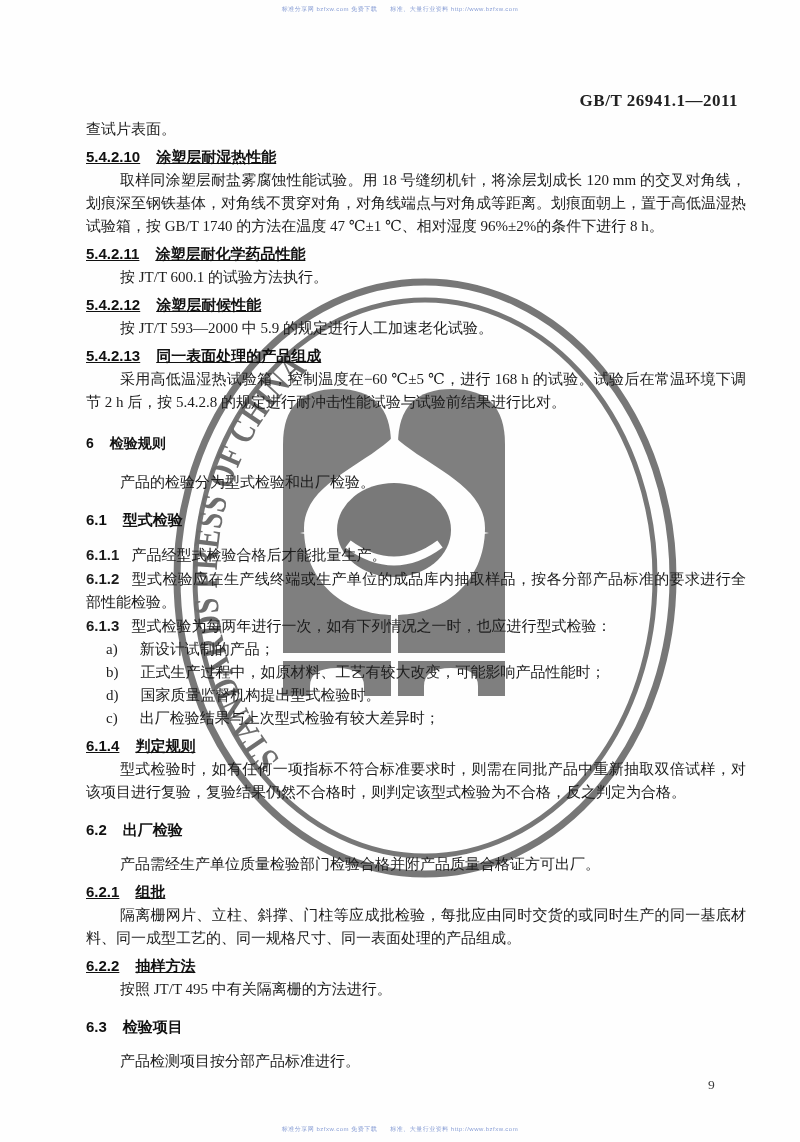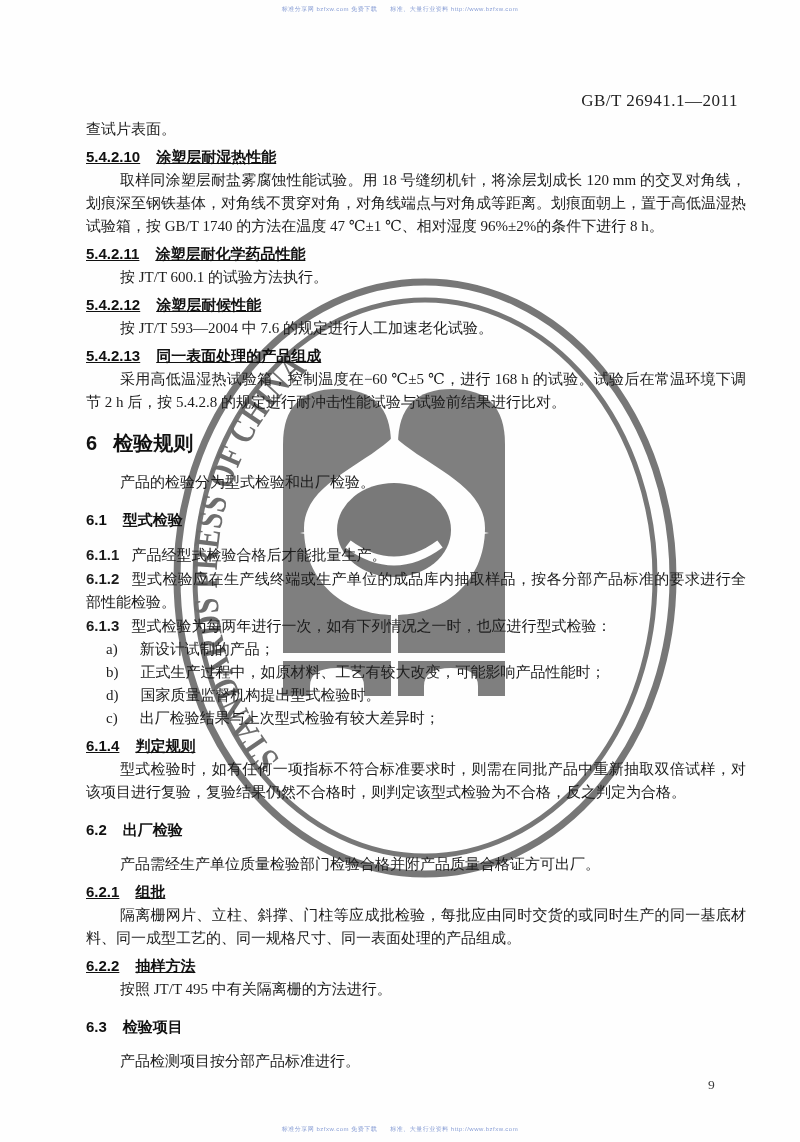--- a/index.html
+++ b/index.html
@@ -20,21 +20,21 @@
     font-size:6px;line-height:8px;
     color:#8ba0d6;
     letter-spacing:.5px;
     user-select:none;
   }
   .wm-line.top{top:5px;}
   .wm-line.bottom{top:1125px;}
 
   .header-code{
     position:absolute;top:91px;right:62px;
-    font-size:17px;font-weight:400;
+    font-size:17px;font-weight:700;
     letter-spacing:.5px;
     color:#222;
   }
 
   
   .stamp{
     position:absolute;left:158px;top:276px;
     width:540px;height:610px;
     z-index:1;
     opacity:.82;
@@ -45,21 +45,21 @@
     position:absolute;left:86px;top:118px;width:660px;
     z-index:2;
     font-size:15px;line-height:23px;
     text-align:justify;
   }
   .b{position:relative;}
   .b .num{
     font-family:"Liberation Sans","DejaVu Sans",sans-serif;
     font-weight:700;
   }
-  .b-h1{margin:18px 0 16px;font-family:"Liberation Sans","DejaVu Sans",sans-serif;font-weight:700;font-size:20px;color:#111;}
+  .b-h1{margin:18px 0 16px;font-family:"Liberation Sans","DejaVu Sans",sans-serif;font-weight:700;font-size:14px;color:#111;}
   .b-h2{margin:14px 0 12px;font-family:"Liberation Sans","DejaVu Sans",sans-serif;font-weight:700;color:#111;}
   .b-h3{margin:4px 0 1px;font-family:"Liberation Sans","DejaVu Sans",sans-serif;font-weight:700;color:#111;text-decoration:underline;}
   .b-h1 .num,.b-h2 .num,.b-h3 .num{margin-right:16px;}
   .b-clause .num{margin-right:12px;}
   .b-p{text-indent:34px;}
   .b-cont{text-indent:0;}
   .b-item{padding-left:20px;}
   .b-item .num{font-family:"Liberation Serif","DejaVu Serif",serif;font-weight:400;margin-right:22px;}
 
   .page-number{
@@ -105,21 +105,21 @@
     </g>
   </svg>
 
   <main class="doc">
       <div class="b b-cont"><span class="txt">查试片表面。</span></div>
       <div class="b b-h3"><span class="num">5.4.2.10</span><span class="txt">涂塑层耐湿热性能</span></div>
       <div class="b b-p"><span class="txt">取样同涂塑层耐盐雾腐蚀性能试验。用 18 号缝纫机针，将涂层划成长 120 mm 的交叉对角线，划痕深至钢铁基体，对角线不贯穿对角，对角线端点与对角成等距离。划痕面朝上，置于高低温湿热试验箱，按 GB/T 1740 的方法在温度 47 ℃±1 ℃、相对湿度 96%±2%的条件下进行 8 h。</span></div>
       <div class="b b-h3"><span class="num">5.4.2.11</span><span class="txt">涂塑层耐化学药品性能</span></div>
       <div class="b b-p"><span class="txt">按 JT/T 600.1 的试验方法执行。</span></div>
       <div class="b b-h3"><span class="num">5.4.2.12</span><span class="txt">涂塑层耐候性能</span></div>
-      <div class="b b-p"><span class="txt">按 JT/T 593—2004 中 7.6 的规定进行人工加速老化试验。</span></div>
+      <div class="b b-p"><span class="txt">按 JT/T 593—2000 中 5.9 的规定进行人工加速老化试验。</span></div>
       <div class="b b-h3"><span class="num">5.4.2.13</span><span class="txt">同一表面处理的产品组成</span></div>
       <div class="b b-p"><span class="txt">采用高低温湿热试验箱，控制温度在−60 ℃±5 ℃，进行 168 h 的试验。试验后在常温环境下调节 2 h 后，按 5.4.2.8 的规定进行耐冲击性能试验与试验前结果进行比对。</span></div>
       <div class="b b-h1"><span class="num">6</span><span class="txt">检验规则</span></div>
       <div class="b b-p"><span class="txt">产品的检验分为型式检验和出厂检验。</span></div>
       <div class="b b-h2"><span class="num">6.1</span><span class="txt">型式检验</span></div>
       <div class="b b-clause"><span class="num">6.1.1</span><span class="txt">产品经型式检验合格后才能批量生产。</span></div>
       <div class="b b-clause"><span class="num">6.1.2</span><span class="txt">型式检验应在生产线终端或生产单位的成品库内抽取样品，按各分部产品标准的要求进行全部性能检验。</span></div>
       <div class="b b-clause"><span class="num">6.1.3</span><span class="txt">型式检验为每两年进行一次，如有下列情况之一时，也应进行型式检验：</span></div>
       <div class="b b-item"><span class="num">a)</span><span class="txt">新设计试制的产品；</span></div>
       <div class="b b-item"><span class="num">b)</span><span class="txt">正式生产过程中，如原材料、工艺有较大改变，可能影响产品性能时；</span></div>

